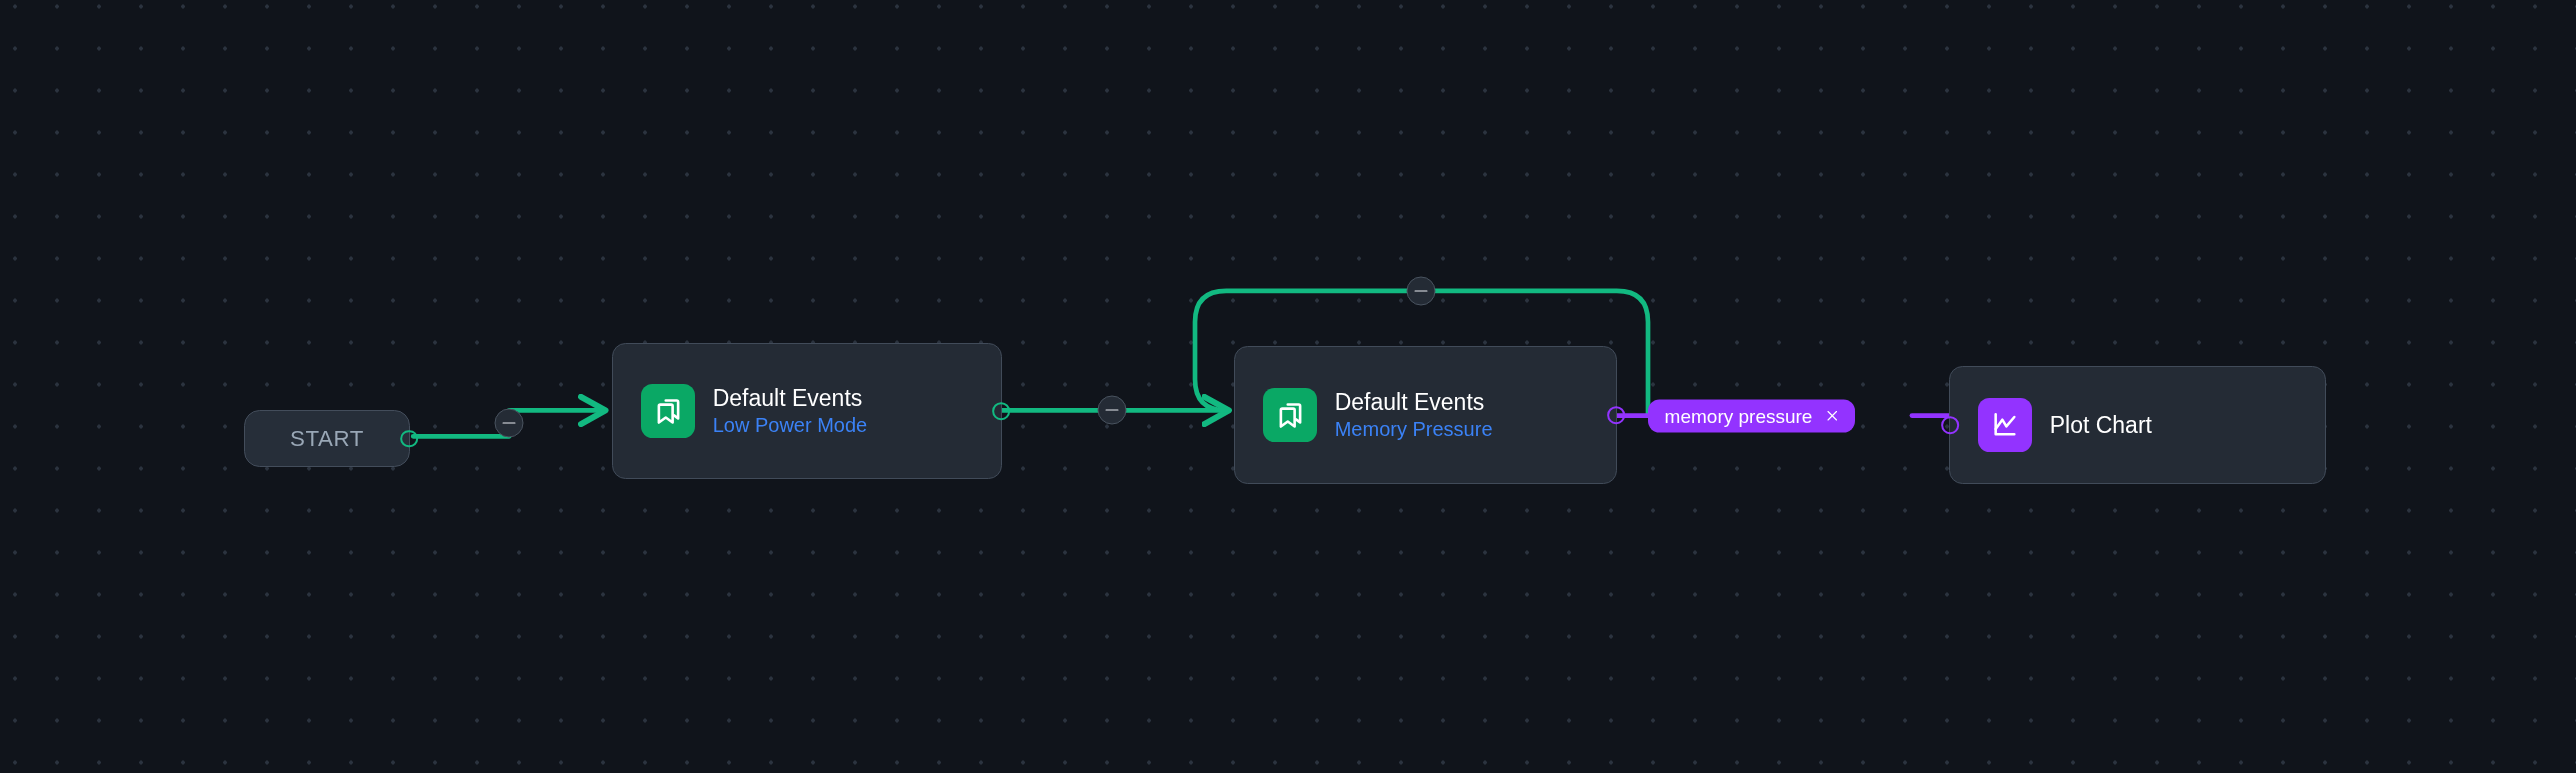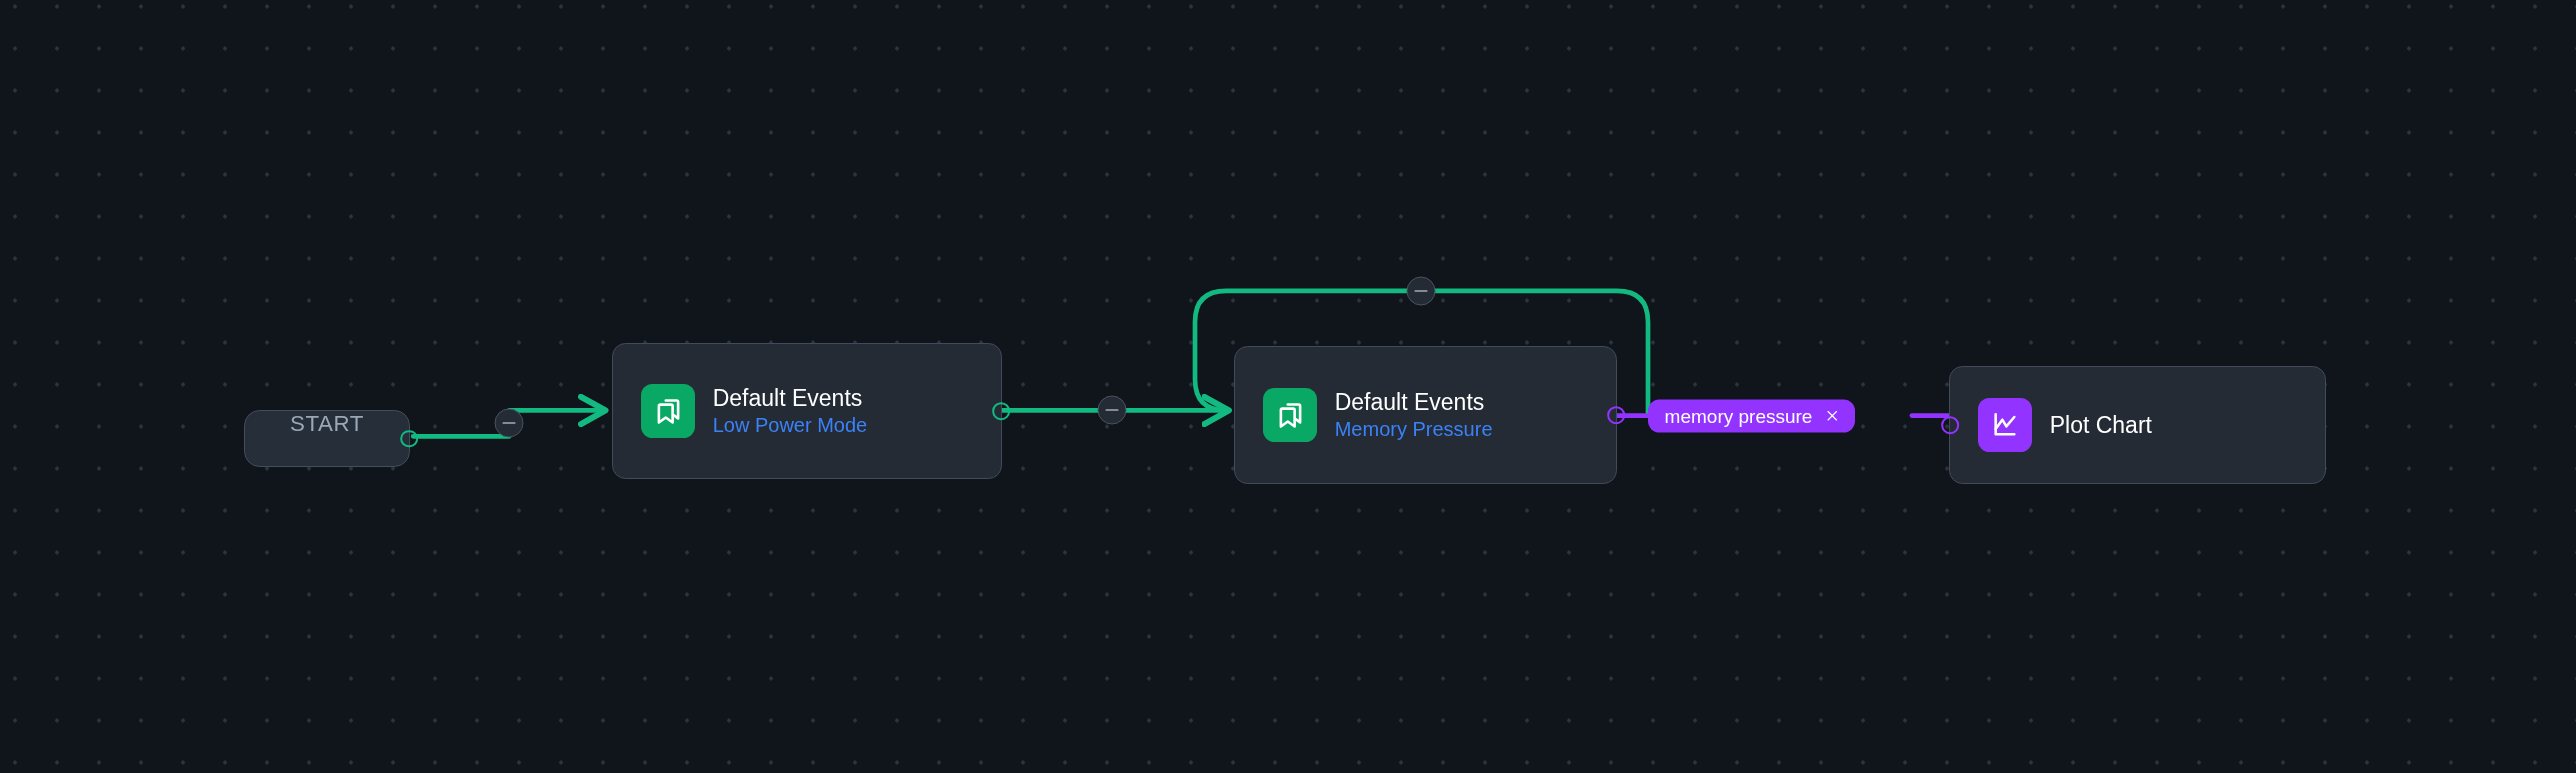--- a/index.html
+++ b/index.html
@@ -33,20 +33,21 @@
   }
 
   
   .node {
     position: absolute;
     box-sizing: border-box;
     background: #242b35;
     border: 1px solid #414b59;
     border-radius: 13.5px;
     display: flex;
+    align-items: center;
   }
 
   .node-start {
     justify-content: center;
     background: #262e39;
     border-color: #434d5b;
     border-radius: 15.6px;
   }
   .start-label {
     color: #99a7b6;

